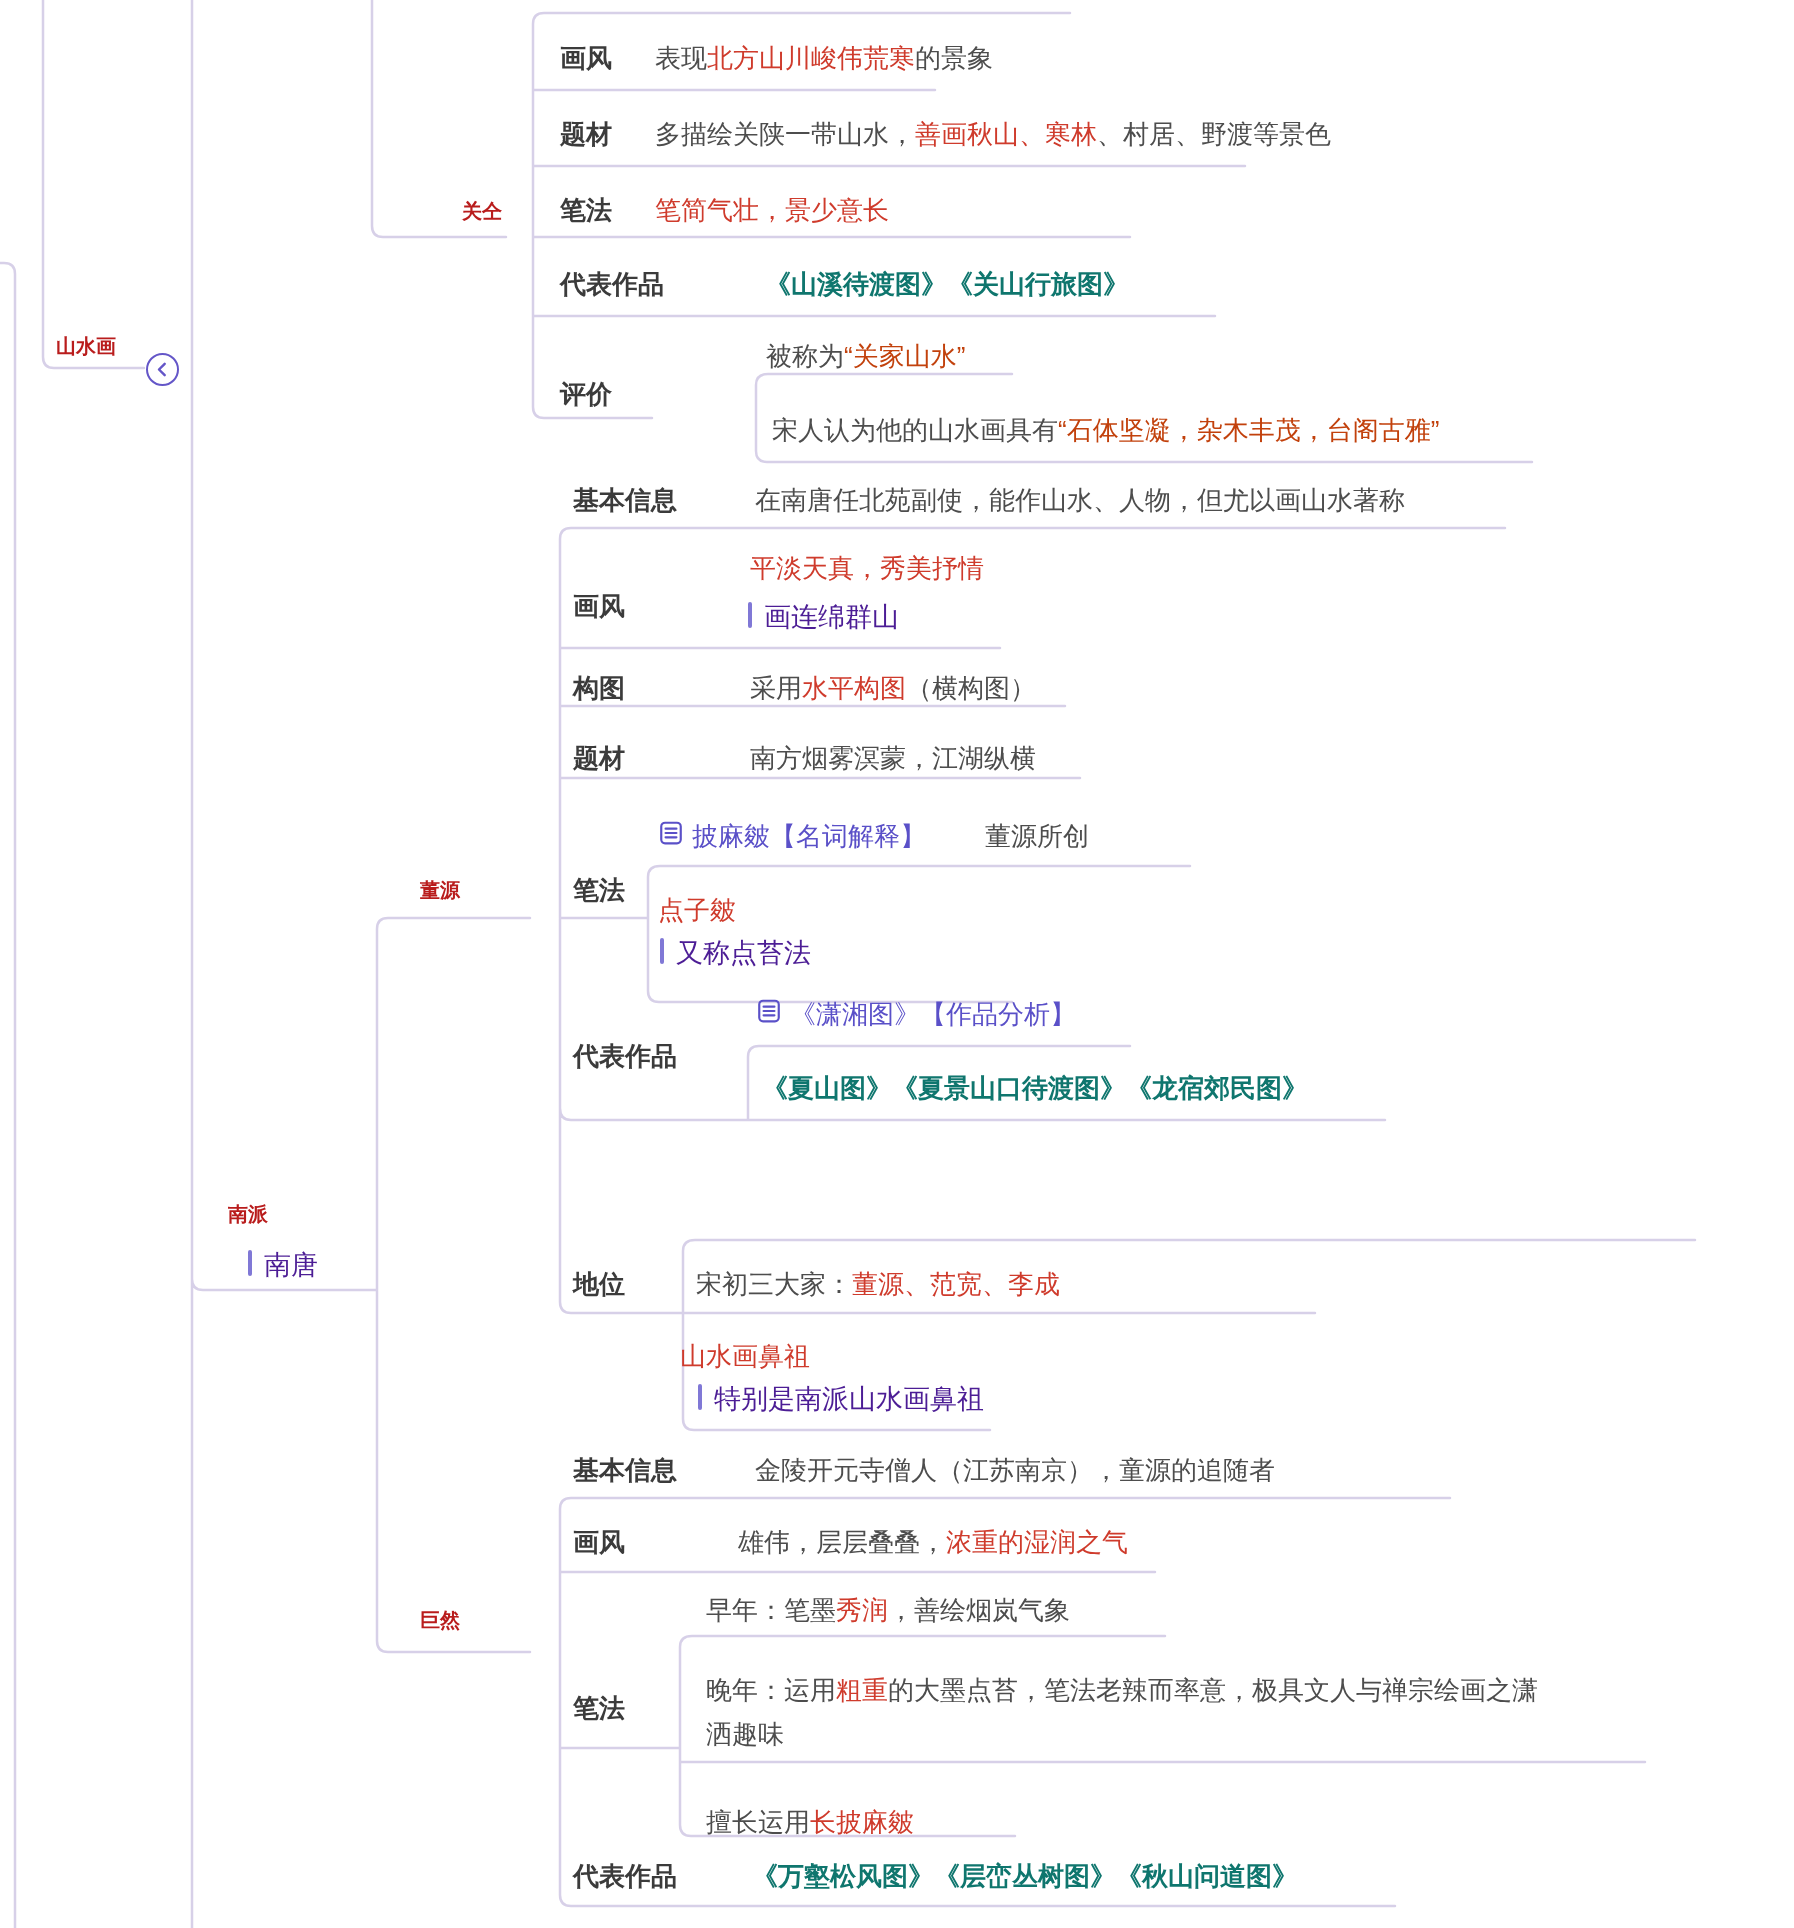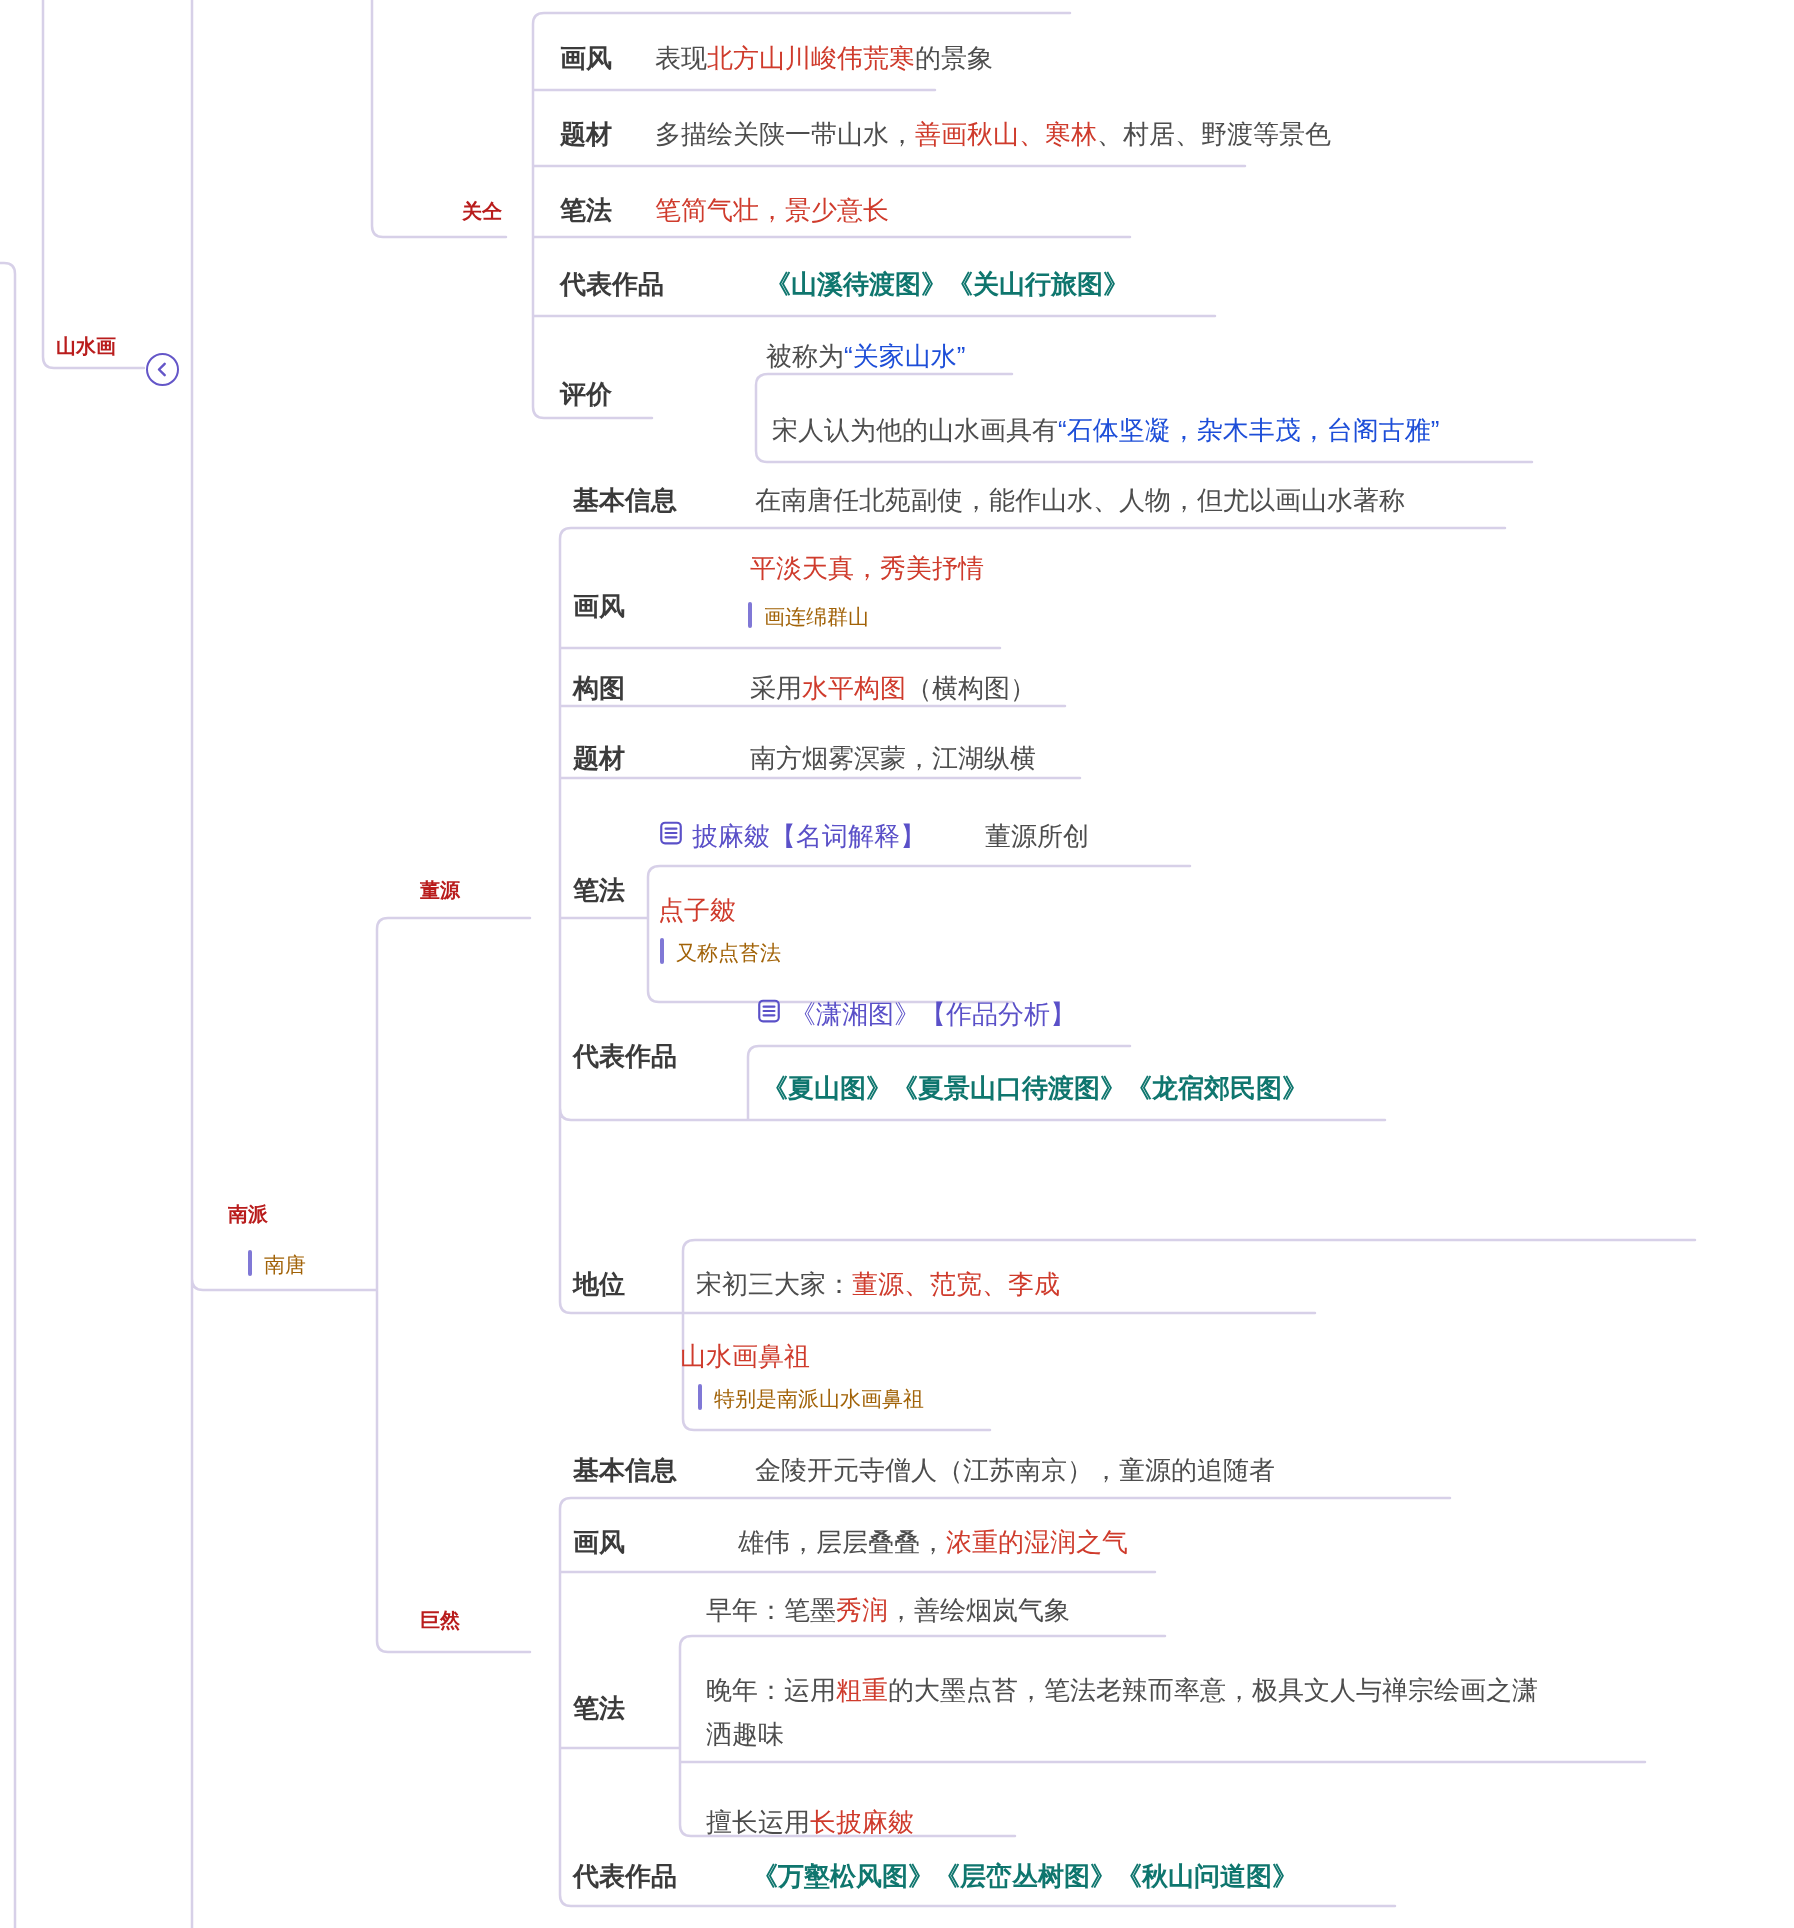--- a/index.html
+++ b/index.html
@@ -3,24 +3,24 @@
 <meta charset="utf-8">
 <style>
   html,body{margin:0;padding:0;background:#ffffff;}
   .canvas{position:relative;width:1794px;height:1928px;overflow:hidden;
           font-family:"Liberation Sans","DejaVu Sans",sans-serif;}
   svg.lines{position:absolute;left:0;top:0;}
   .t{position:absolute;white-space:nowrap;color:#4d4d4d;font-size:26px;line-height:32px;}
   .lbl{font-weight:700;color:#3b3b3b;}
   .big{font-size:20px;font-weight:700;color:#b91c1c;}
   .red{color:#cf3b2c;}
-  .blue{color:#1d4ed8;}
+  .blue{color:#c2410c;}
   .boldtxt{font-weight:700;color:#0f766e;}
   .link{color:#5a50c8;display:inline-flex;gap:8px;}
-  .note{font-size:21px;color:#a16207;line-height:26px;}
+  .note{font-size:27px;color:#4c1d95;line-height:26px;}
   .notebar{position:absolute;width:4px;height:26px;border-radius:2px;background:#8078d6;}
   .wrap{white-space:normal;line-height:42px;}
   .collapse{position:absolute;left:146px;top:353px;width:33px;height:33px;border:2.5px solid #6456c8;
             border-radius:50%;background:#fff;box-sizing:border-box;display:flex;align-items:center;justify-content:center;cursor:pointer;}
   .docicon{flex:0 0 auto;}
 </style>
 </head>
 <body>
 
 <div class="canvas">

